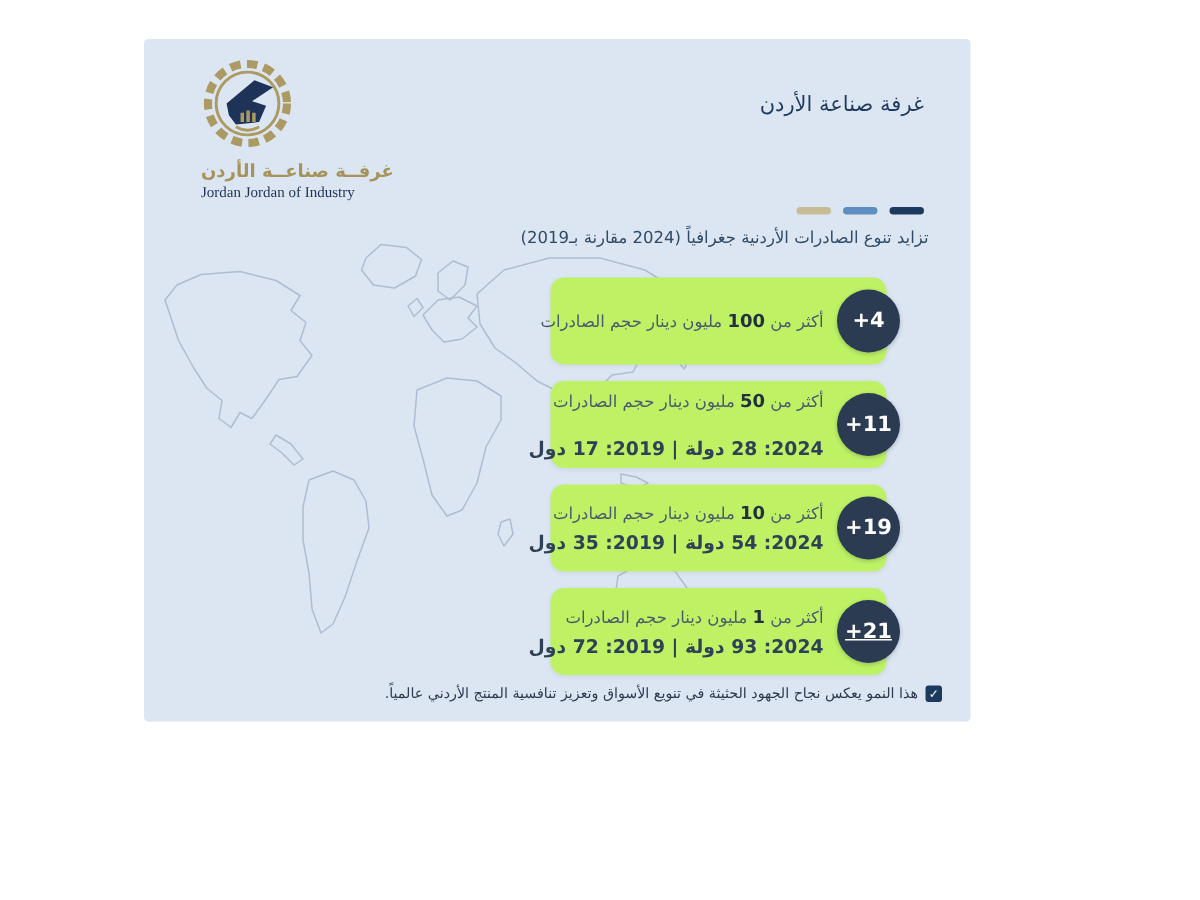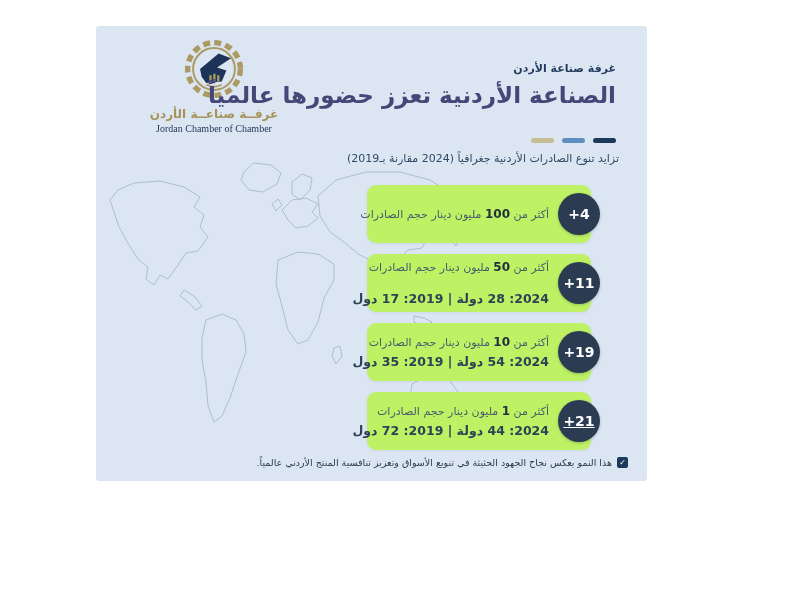--- a/index.html
+++ b/index.html
@@ -4,26 +4,26 @@
 <style>
   html,body{margin:0;padding:0;background:#ffffff;font-family:"DejaVu Sans","Liberation Sans",sans-serif;}
   #stage{position:relative;width:800px;height:600px;background:#ffffff;overflow:hidden;}
   #panel{position:absolute;left:96px;top:26px;width:551px;height:455px;background:#dce6f2;border-radius:3px;overflow:hidden;}
 
   
   #map{position:absolute;left:0px;top:124px;width:400px;height:322px;}
   #map path{fill:none;stroke:#aebdd1;stroke-width:1;stroke-linejoin:round;}
 
   
-  .logo{position:absolute;left:38px;top:12px;width:160px;text-align:center;}
+  .logo{position:absolute;left:38px;top:12px;width:160px;}
   .logo .ar{color:#a6935c;font-weight:bold;font-size:12px;margin-top:3px;letter-spacing:1px;}
   .logo .en{color:#1e3358;font-size:10px;font-family:"Liberation Serif","DejaVu Serif",serif;margin-top:2px;}
 
   
-  .org-label{position:absolute;right:31px;top:36px;color:#1f3a5c;font-size:11px;font-weight:bold;direction:rtl;}
+  .org-label{position:absolute;right:31px;top:36px;color:#1f3a5c;font-size:14px;font-weight:normal;direction:rtl;}
   .title{position:absolute;right:31px;top:56px;color:#474678;font-size:23px;font-weight:bold;direction:rtl;white-space:nowrap;}
   .dashes{position:absolute;right:31px;top:112px;display:flex;gap:8px;}
   .dash{width:23px;height:5px;border-radius:3px;}
   .dash.beige{background:#c6bc96;}
   .dash.blue{background:#5f8fc0;}
   .dash.navy{background:#1c3a5e;}
   .subtitle{position:absolute;right:28px;top:126px;color:#2f4a66;font-size:11px;font-weight:400;direction:rtl;white-space:nowrap;}
 
   
   .card{position:absolute;left:271px;width:224px;height:58px;background:#bef264;border-radius:9px;
@@ -80,25 +80,24 @@
 
     <div class="logo">
       <svg width="62" height="62" viewBox="0 0 80 80" aria-hidden="true">
         <circle cx="40" cy="40" r="34" fill="none" stroke="#ab9a62" stroke-width="7" stroke-dasharray="9 5.5"></circle>
         <circle cx="40" cy="40" r="27" fill="none" stroke="#ab9a62" stroke-width="2.5"></circle>
         <path d="M22,40 L46,20 L62,26 L44,38 L56,42 L50,56 L30,58 L24,50 Z" fill="#1e3358"></path>
         <path d="M34,48 h3 v8 h-3 z M39,46 h3 v10 h-3 z M44,48 h3 v8 h-3 z" fill="#ab9a62"></path>
         <path d="M30,60 q10,6 20,0" fill="none" stroke="#ab9a62" stroke-width="2.5"></path>
       </svg>
       <div class="ar">غرفــة صناعــة الأردن</div>
-      <div class="en">Jordan Chamber of Chamber</div>
+      <div class="en">Jordan Jordan of Industry</div>
     </div>
 
     <div class="org-label">غرفة صناعة الأردن</div>
-    <div class="title">الصناعة الأردنية تعزز حضورها عالمياً</div>
     <div class="dashes">
       <span class="dash beige"></span>
       <span class="dash blue"></span>
       <span class="dash navy"></span>
     </div>
     <div class="subtitle">تزايد تنوع الصادرات الأردنية جغرافياً (2024 مقارنة بـ2019)</div>
 
     <div class="card r1c">
       <div class="l1">
         <span>أكثر من</span>
@@ -127,21 +126,21 @@
       <div class="l2">2024: 54 دولة  |  2019: 35 دول</div>
     </div>
     <div class="bubble r3b">+19</div>
 
     <div class="card r4c">
       <div class="l1">
         <span>أكثر من</span>
         <b>1</b>
         <span>مليون دينار حجم الصادرات</span>
       </div>
-      <div class="l2">2024: 44 دولة  |  2019: 72 دول</div>
+      <div class="l2">2024: 93 دولة  |  2019: 72 دول</div>
     </div>
     <div class="bubble r4b">+21</div>
 
     <div class="footnote">
       <span class="check">✓</span>
       <span>هذا النمو يعكس نجاح الجهود الحثيثة في تنويع الأسواق وتعزيز تنافسية المنتج الأردني عالمياً.</span>
     </div>
 
   </div>
 </div>

